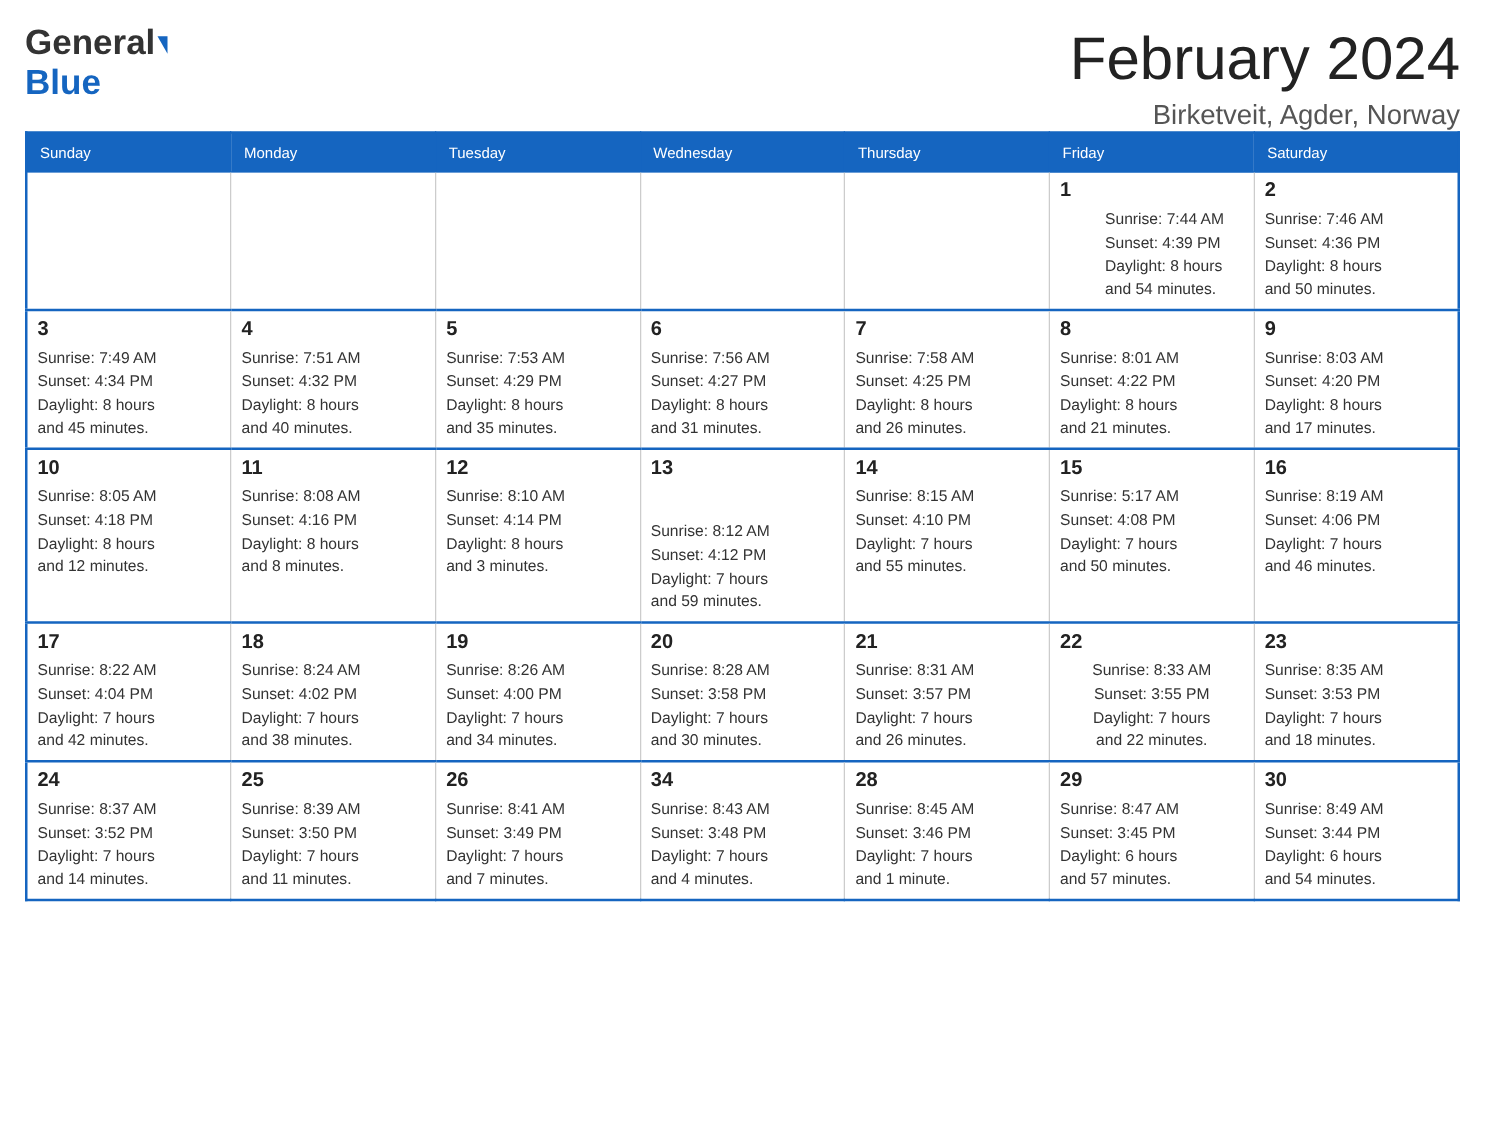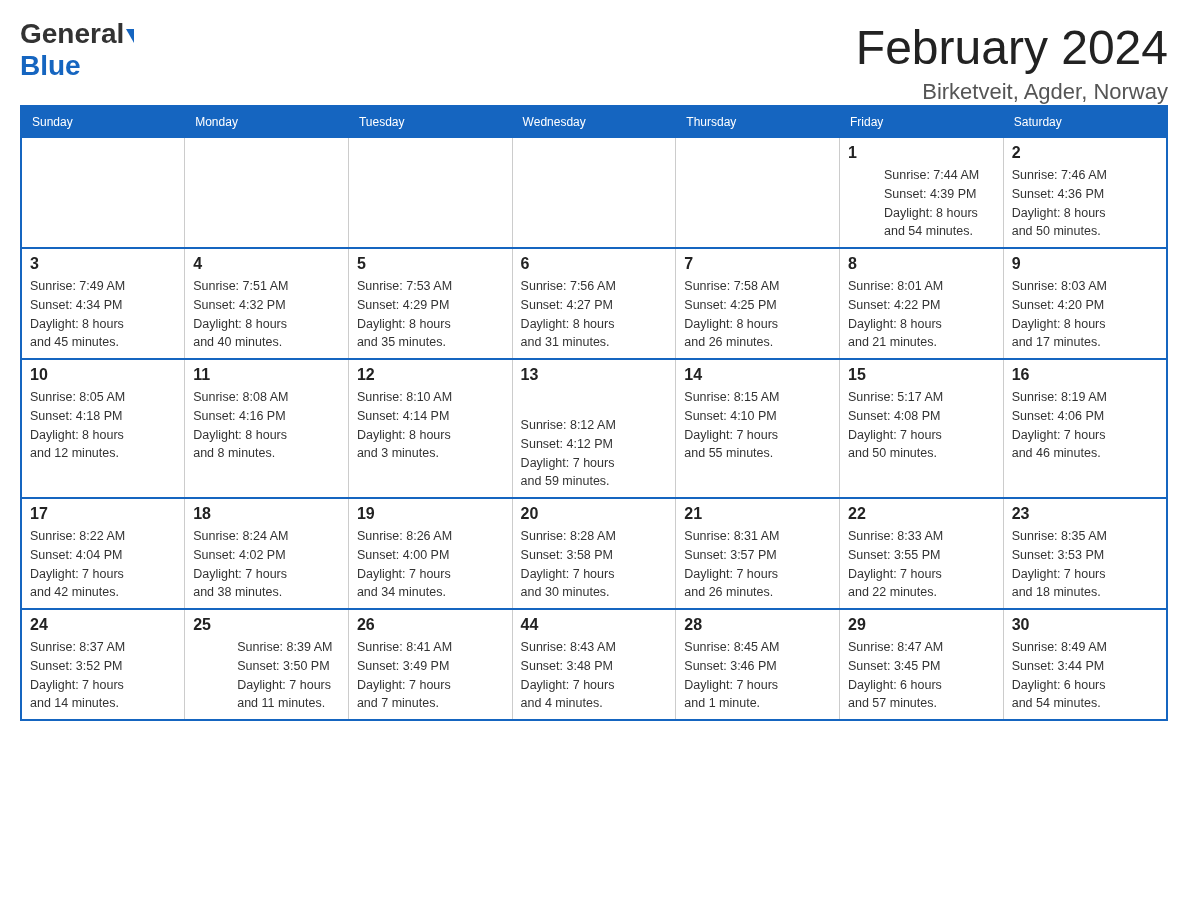--- a/index.html
+++ b/index.html
@@ -282,21 +282,21 @@
         </td>
         <td>
           <span class="day-number">21</span>
           <div class="day-info" style="white-space: pre-line;">Sunrise: 8:31 AM
 Sunset: 3:57 PM
 Daylight: 7 hours
 and 26 minutes.</div>
         </td>
         <td>
           <span class="day-number">22</span>
-          <div class="day-info" style="white-space: pre-line;">Sunrise: 8:33 AM
+          <div class="day-info" style="white-space: pre-line; text-align: center;">Sunrise: 8:33 AM
 Sunset: 3:55 PM
 Daylight: 7 hours
 and 22 minutes.</div>
         </td>
         <td>
           <span class="day-number">23</span>
           <div class="day-info" style="white-space: pre-line;">Sunrise: 8:35 AM
 Sunset: 3:53 PM
 Daylight: 7 hours
 and 18 minutes.</div>
@@ -305,34 +305,34 @@
       <tr class="row-divider">
         <td>
           <span class="day-number">24</span>
           <div class="day-info" style="white-space: pre-line;">Sunrise: 8:37 AM
 Sunset: 3:52 PM
 Daylight: 7 hours
 and 14 minutes.</div>
         </td>
         <td>
           <span class="day-number">25</span>
-          <div class="day-info" style="white-space: pre-line; margin-left: 44px;">Sunrise: 8:39 AM
+          <div class="day-info" style="white-space: pre-line;">Sunrise: 8:39 AM
 Sunset: 3:50 PM
 Daylight: 7 hours
 and 11 minutes.</div>
         </td>
         <td>
           <span class="day-number">26</span>
           <div class="day-info" style="white-space: pre-line;">Sunrise: 8:41 AM
 Sunset: 3:49 PM
 Daylight: 7 hours
 and 7 minutes.</div>
         </td>
         <td>
-          <span class="day-number">44</span>
+          <span class="day-number">34</span>
           <div class="day-info" style="white-space: pre-line;">Sunrise: 8:43 AM
 Sunset: 3:48 PM
 Daylight: 7 hours
 and 4 minutes.</div>
         </td>
         <td>
           <span class="day-number">28</span>
           <div class="day-info" style="white-space: pre-line;">Sunrise: 8:45 AM
 Sunset: 3:46 PM
 Daylight: 7 hours

